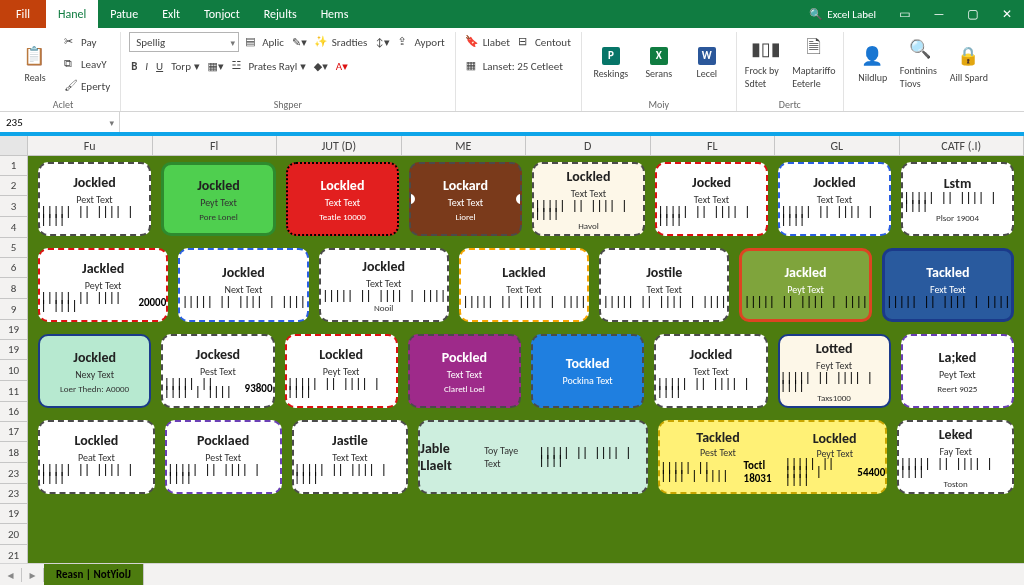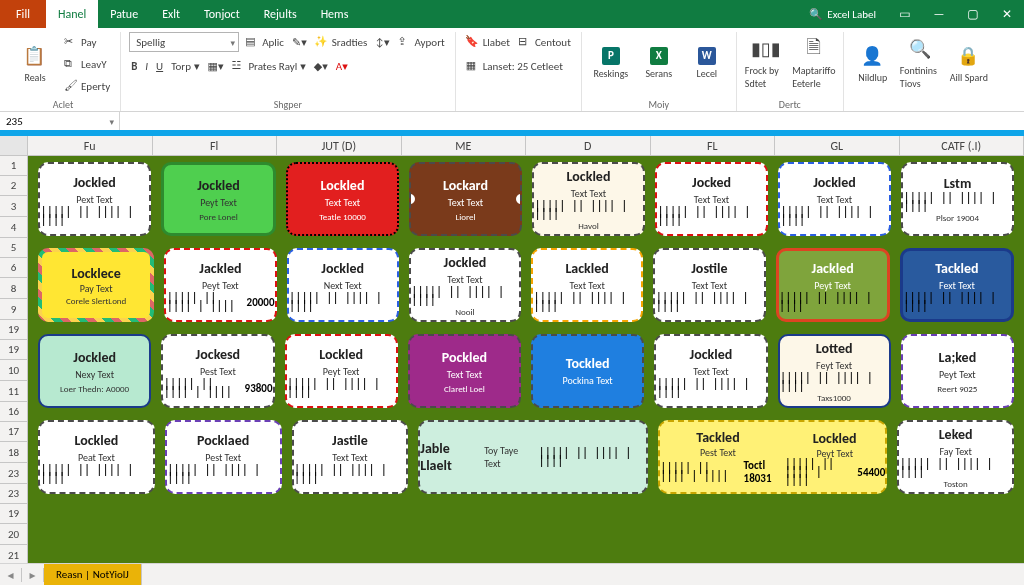--- a/index.html
+++ b/index.html
@@ -25,21 +25,21 @@
   .smbtn { display: flex; align-items: center; gap: 3px; height: 20px; font-size: 11px; color: #444; cursor: pointer; padding: 0 2px; }
   .smbtn svg,.smbtn .glyph{width:14px;height:14px;}
   .col { display: flex; flex-direction: column; gap: 2px; }
   .row { display: flex; align-items: center; gap: 4px; }
   .combo { height: 20px; border: 1px solid #b4b4b4; display: flex; align-items: center; padding: 0 14px 0 6px; font-size: 11px; color:#444; position: relative; background:#fff;}
   .combo::after{content:"▾";position:absolute;right:3px;font-size:9px;color:#777;}
   .bigbtn .ico{width:26px;height:26px;display:flex;align-items:center;justify-content:center;font-size:18px;}
   .appicon{width:18px;height:18px;border-radius:2px;display:flex;align-items:center;justify-content:center;color:#fff;font-weight:bold;font-size:11px;}
 
   
-  .fxbar { height: 24px; border-bottom: 6px solid #0ea5e9; display: flex; align-items: stretch; background:#fff;text-align:center;}
+  .fxbar { height: 24px; border-bottom: 4px solid #0ea5e9; display: flex; align-items: stretch; background:#fff;text-align:center;}
   .namebox { width: 120px; border-right: 1px solid #d4d4d4; display: flex; align-items: center; padding: 0 6px; font-size: 11px; position:relative;}
   .namebox::after{content:"▾";position:absolute;right:5px;font-size:9px;color:#777;}
   .fxarea { flex: 1; display: flex; align-items: center; gap: 10px; padding-left: 8px; }
   .fxglyph{font-style:italic;color:#888;font-size:13px;}
   .fxsep{width:1px;height:14px;background:#d4d4d4;}
 
   
   .grid { position: relative; height: calc(585px - 28px - 84px - 24px - 22px); overflow: hidden; background:#4d7c0f;}
   .colheads { display: flex; height: 20px; border-bottom: 1px solid #c6c6c6; }
   .corner { width: 28px; border-right: 1px solid #c6c6c6; background:#e6e6e6;}
@@ -80,21 +80,21 @@
   .ticket::before,.ticket::after{content:"";position:absolute;width:10px;height:10px;background:#fff;border-radius:50%;top:50%;transform:translateY(-50%);}
   .ticket::before{left:-6px;} .ticket::after{right:-6px;}
   .tile.double{flex:2;flex-direction:row;gap:8px;justify-content:space-around;}
   .half{display:flex;flex-direction:column;align-items:center;}
   
   .pattern{border:none;padding:4px;background:repeating-linear-gradient(45deg,#d66 0 6px,#fcd34d 6px 12px,#2b7 12px 18px);}
   .pattern .inner{background:#ffe633;width:100%;height:100%;border-radius:6px;display:flex;flex-direction:column;align-items:center;justify-content:center;}
 
   
   .status { height: 22px; background:#f3f2f1; border-top:1px solid #d4d4d4; display:flex; align-items:center;}
-  .sheettab{height:100%;padding:0 12px;display:flex;align-items:center;font-size:11px;border-right:1px solid #c6c6c6;background:#eab308;}
+  .sheettab{height:100%;padding:0 12px;display:flex;align-items:center;font-size:11px;border-right:1px solid #c6c6c6;background:#4d7c0f;font-weight:bold;}
   .sheetnav{width:22px;display:flex;align-items:center;justify-content:center;color:#888;border-right:1px solid #c6c6c6;}
 </style>
 </head>
 <body>
 
 <div class="titlebar">
   <div class="tab-file">Fill</div>
   <div class="tab active">Hanel</div>
   <div class="tab">Patue</div>
   <div class="tab">Exlt</div>
@@ -349,27 +349,20 @@
         </div>
         <div class="tile ">
           <div class="t1">Lstm</div>
           <div style="display: flex; gap: 6px; align-items: center;">
             <span class="bar">||||| || |||| | ||||</span>
           </div>
           <div class="t3">Plsor   19004</div>
         </div>
       </div>
       <div class="lblrow">
-        <div class="tile pattern">
-          <div class="inner">
-            <div class="t1">Locklece</div>
-            <div class="t2">Pay Text</div>
-            <div class="t3">Corele SlertLond</div>
-          </div>
-        </div>
         <div class="tile bd-red">
           <div class="t1">Jackled</div>
           <div class="t2">Peyt Text</div>
           <div style="display: flex; gap: 6px; align-items: center;">
             <span class="bar">||||| || |||| | ||||</span>
             <span class="val">20000</span>
           </div>
         </div>
         <div class="tile bd-blue">
           <div class="t1">Jockled</div>

